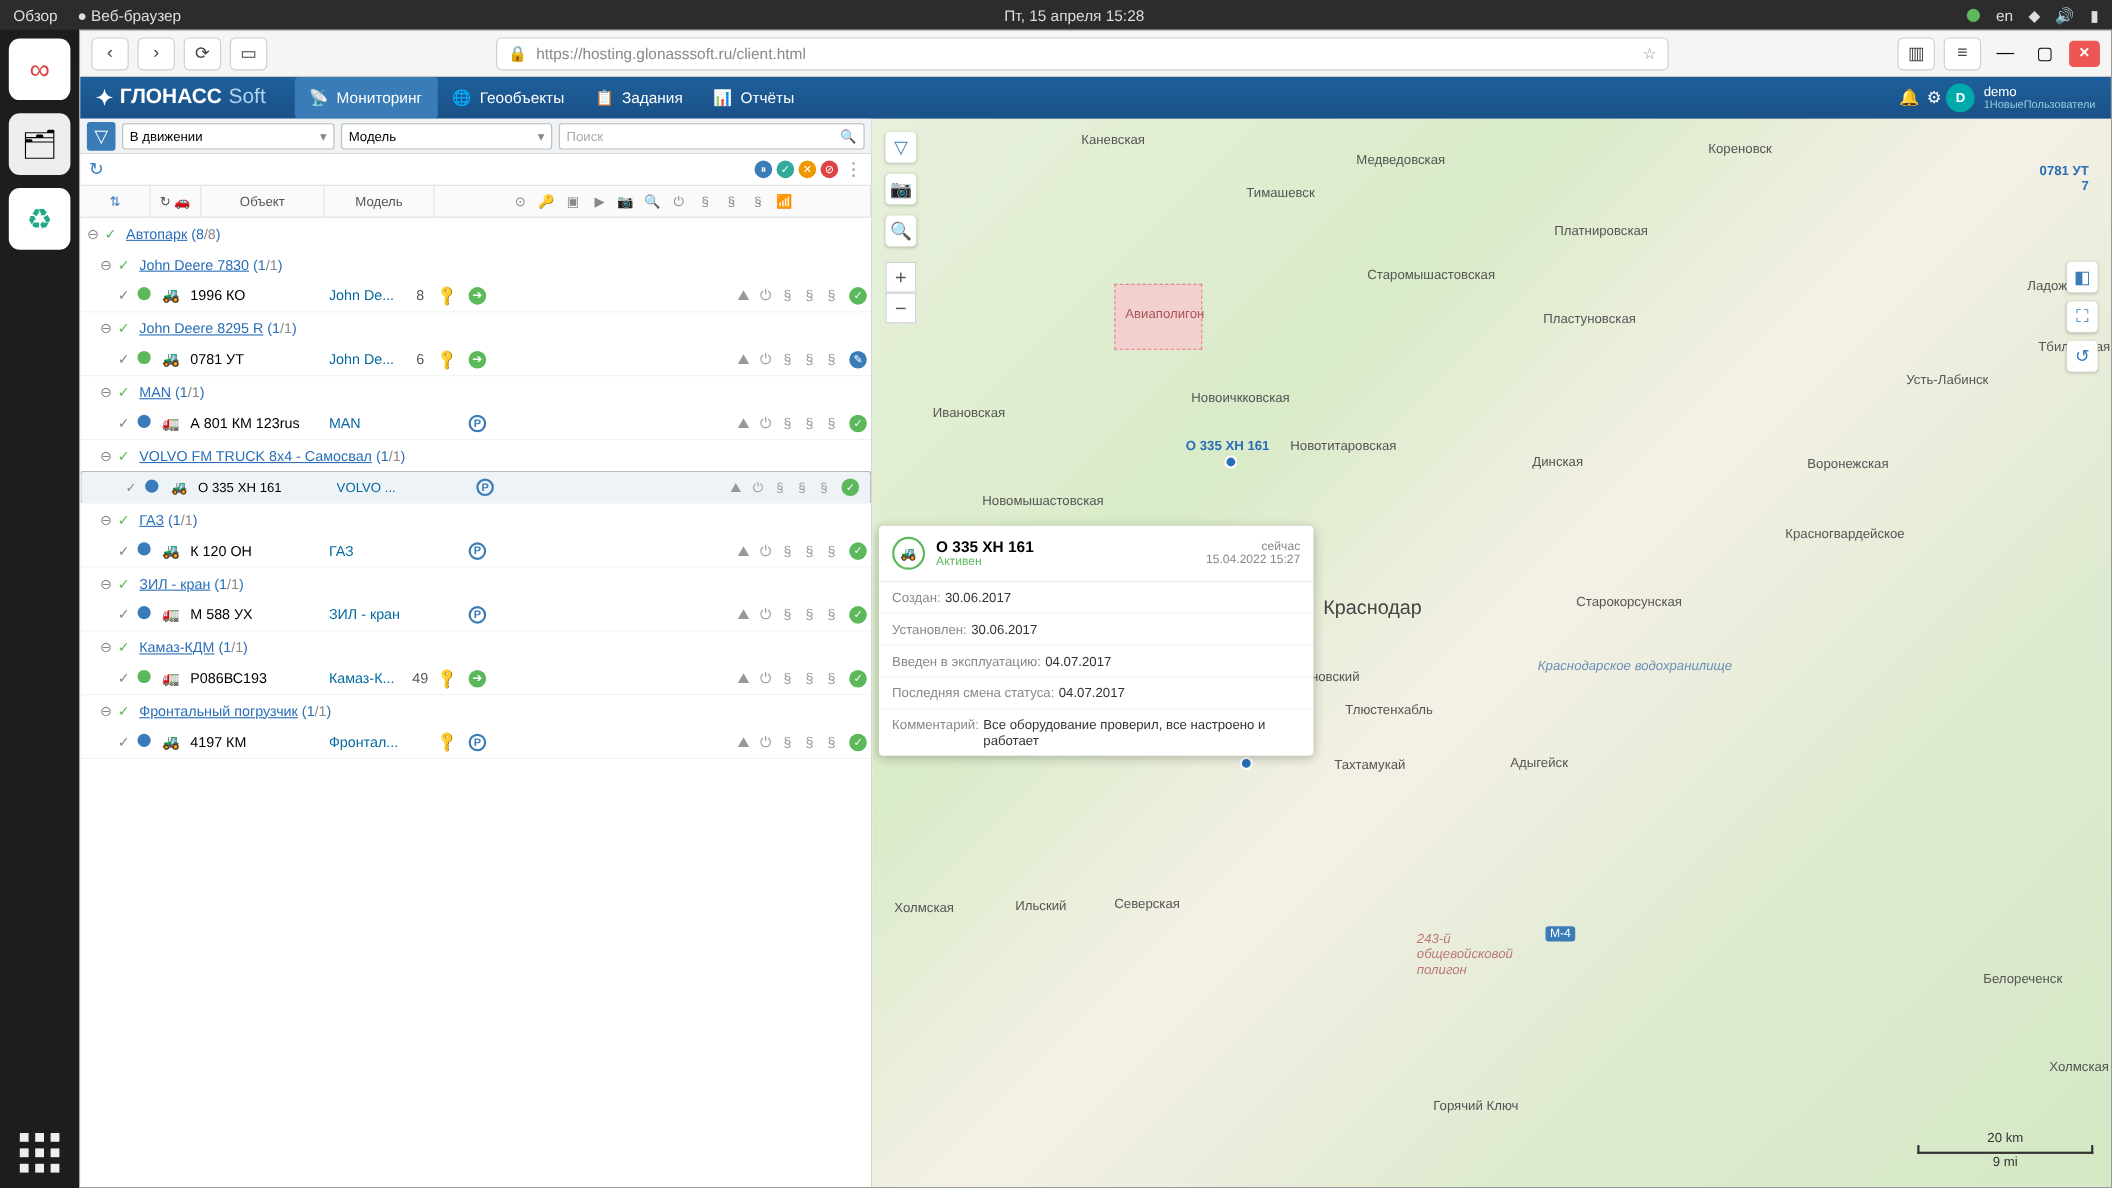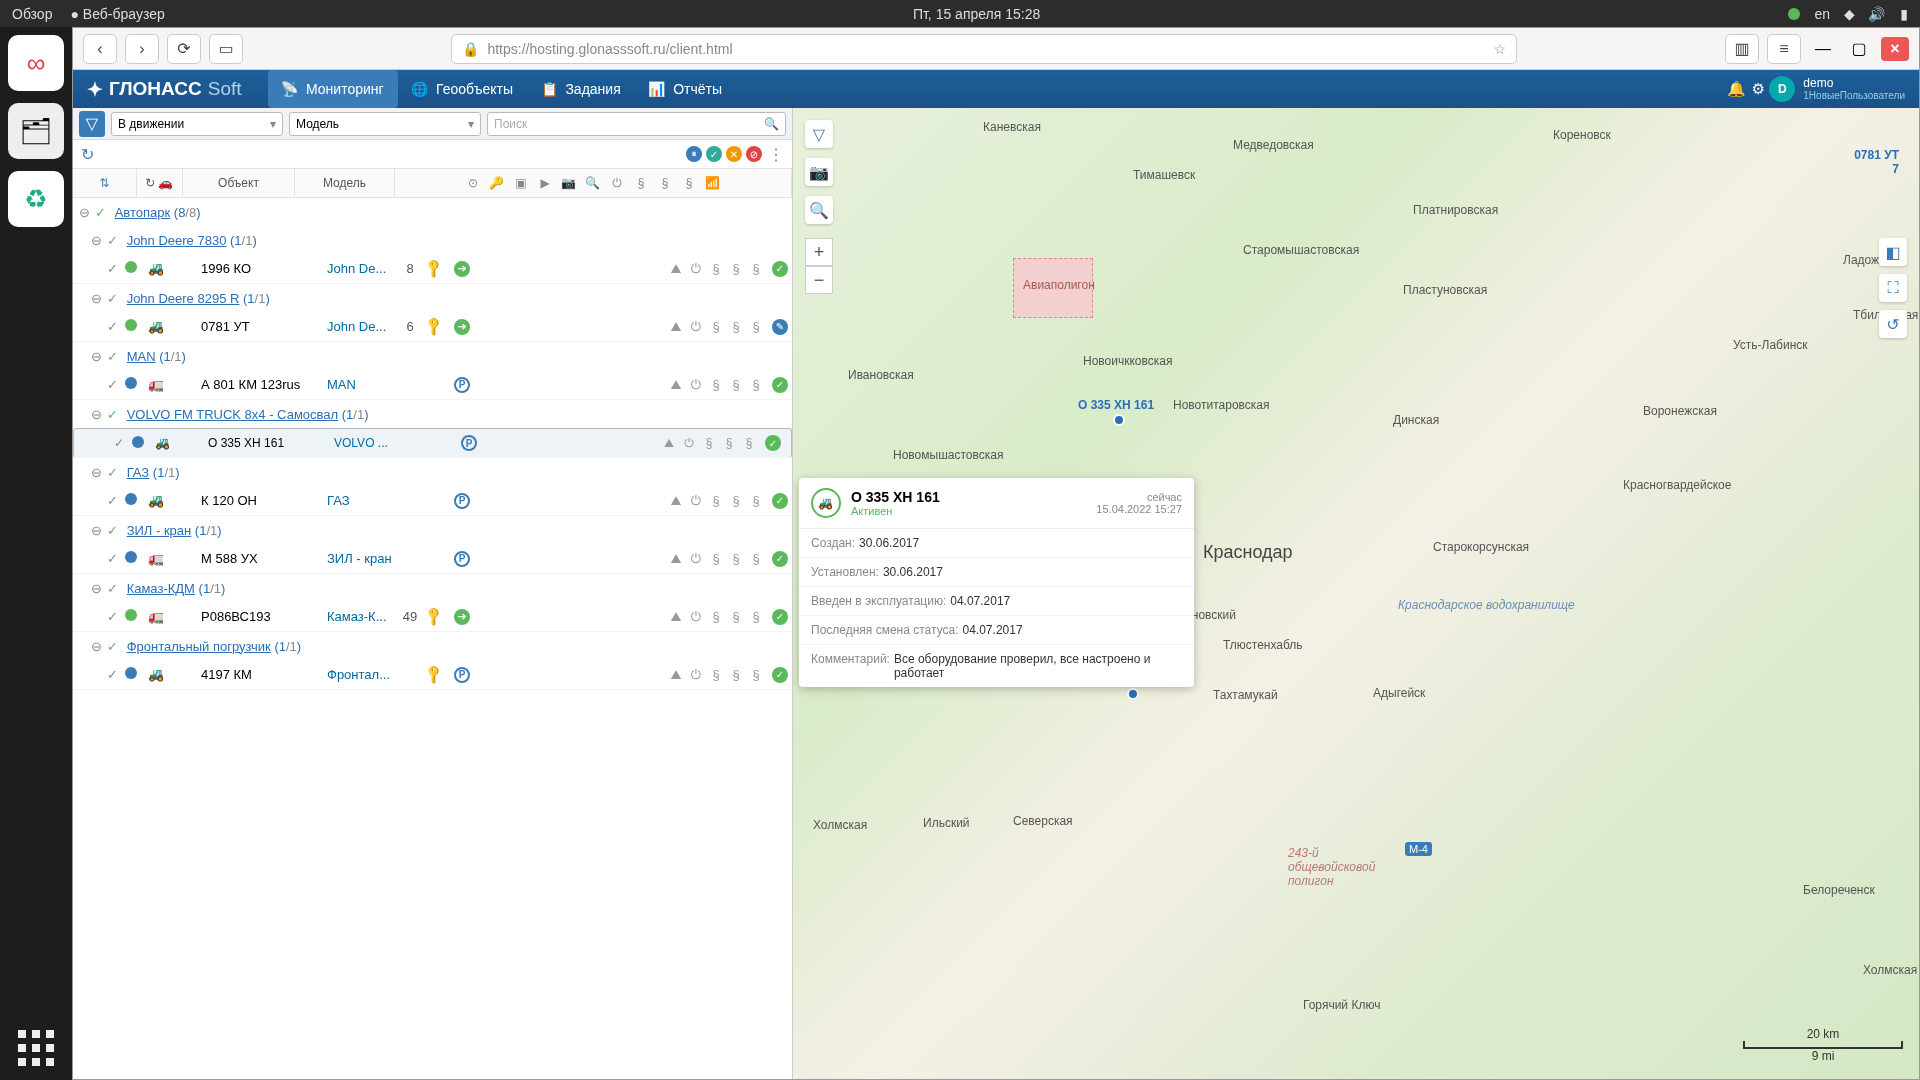--- a/index.html
+++ b/index.html
@@ -41,21 +41,21 @@
 .user-badge .lines { display: flex; flex-direction: column; line-height: 1.2; }
 .user-badge .sub { color: #9cd; font-size: 10px; }
 .hdr-icon { width: 22px; text-align: center; cursor: pointer; }
 
 .body { flex: 1; display: flex; }
 .sidebar { width: 720px; border-right: 1px solid #ccc; display: flex; flex-direction: column; background: #fff; }
 .filter-row { height: 32px; background: #f0f3f6; border-bottom: 1px solid #d5d9dd; display: flex; align-items: center; padding: 0 6px; gap: 6px; }
 .filter-icon { width: 26px; height: 26px; background: #3a7cb8; border-radius: 3px; display: flex; align-items: center; justify-content: center; color: #fff; }
 .sel { height: 24px; border: 1px solid #bbb; border-radius: 3px; background: #fff; font-size: 12px; padding: 0 6px; display: flex; align-items: center; }
 .sel .arrow { margin-left: auto; color: #888; }
-.sel.w1 { width: 172px; align-items: center; }
+.sel.w1 { width: 193px; align-items: center; }
 .sel.w2 { width: 192px; }
 .sel.search { flex: 1; color: #aaa; }
 
 .action-row { height: 28px; display: flex; align-items: center; padding: 0 8px; }
 .action-row .spacer { flex: 1; }
 .dot { width: 16px; height: 16px; border-radius: 50%; display: inline-flex; align-items: center; justify-content: center; font-size: 10px; color: #fff; margin: 0 2px; }
 .dot.blue { background: #3a7cb8; }
 .dot.green { background: #3a9; }
 .dot.orange { background: #e90; }
 .dot.red { background: #d44; }
@@ -75,21 +75,21 @@
 .grp .count .total { color: #888; }
 .row { height: 30px; display: flex; align-items: center; border-bottom: 1px solid #f2f2f2; }
 .row.sel { background: #eef3f8; }
 .row .pad { width: 34px; }
 .row .chk { width: 18px; color: #888; }
 .row .stat { width: 18px; }
 .stat .d { width: 12px; height: 12px; border-radius: 50%; display: inline-block; }
 .d.green { background: #5bb85b; }
 .d.blue { background: #3a7cb8; }
 .row .vicon { width: 26px; color: #2a6eb8; text-align: center; }
-.row .name { width: 130px; padding-left: 4px; margin-left: 28px; }
+.row .name { width: 130px; padding-left: 4px; }
 .row .model { width: 72px; color: #0369a1; overflow: hidden; text-overflow: ellipsis; white-space: nowrap; }
 .row .n1 { width: 22px; text-align: center; color: #555; }
 .row .kstat { width: 26px; text-align: center; }
 .row .kstat2 { width: 30px; text-align: center; }
 .row .gap { flex: 1; }
 .row .actions { display: flex; gap: 4px; color: #999; width: 110px; justify-content: flex-end; padding-right: 4px; }
 .row .actions span { width: 16px; text-align: center; }
 .row .end { width: 24px; text-align: center; }
 .key-icon { color: #5bb85b; font-weight: bold; transform: rotate(-45deg); display: inline-block; }
 .park-circle { width: 16px; height: 16px; border: 2px solid #3a7cb8; border-radius: 50%; display: inline-flex; align-items: center; justify-content: center; font-size: 10px; color: #3a7cb8; font-weight: bold; }
@@ -463,21 +463,21 @@
         <div class="map-label" style="left: 340px; top: 60px;">Тимашевск</div>
         <div class="map-label" style="left: 620px; top: 95px;">Платнировская</div>
         <div class="map-label" style="left: 450px; top: 135px;">Старомышастовская</div>
         <div class="map-label" style="left: 610px; top: 175px;">Пластуновская</div>
         <div class="map-label" style="left: 55px; top: 260px;">Ивановская</div>
         <div class="map-label" style="left: 380px; top: 290px;">Новотитаровская</div>
         <div class="map-label" style="left: 290px; top: 246px;">Новоичкковская</div>
         <div class="map-label" style="left: 600px; top: 305px;">Динская</div>
         <div class="map-label" style="left: 940px; top: 230px;">Усть-Лабинск</div>
         <div class="map-label" style="left: 100px; top: 340px;">Новомышастовская</div>
-        <div class="map-label" style="left: 850px; top: 296px; text-align: center;">Воронежская</div>
+        <div class="map-label" style="left: 850px; top: 306px; text-align: center;">Воронежская</div>
         <div class="map-label" style="left: 640px; top: 432px;">Старокорсунская</div>
         <div class="map-label" style="left: 1060px; top: 200px;">Тбилисская</div>
         <div class="map-label" style="left: 580px; top: 578px;">Адыгейск</div>
         <div class="map-label" style="left: 420px; top: 580px;">Тахтамукай</div>
         <div class="map-label" style="left: 430px; top: 530px;">Тлюстенхабль</div>
         <div class="map-label" style="left: 360px; top: 552px;">Энем</div>
         <div class="map-label" style="left: 370px; top: 500px;">Яблоновский</div>
         <div class="map-label" style="left: 300px; top: 560px;">Афипский</div>
         <div class="map-label" style="left: 20px; top: 710px;">Холмская</div>
         <div class="map-label" style="left: 130px; top: 708px;">Ильский</div>

